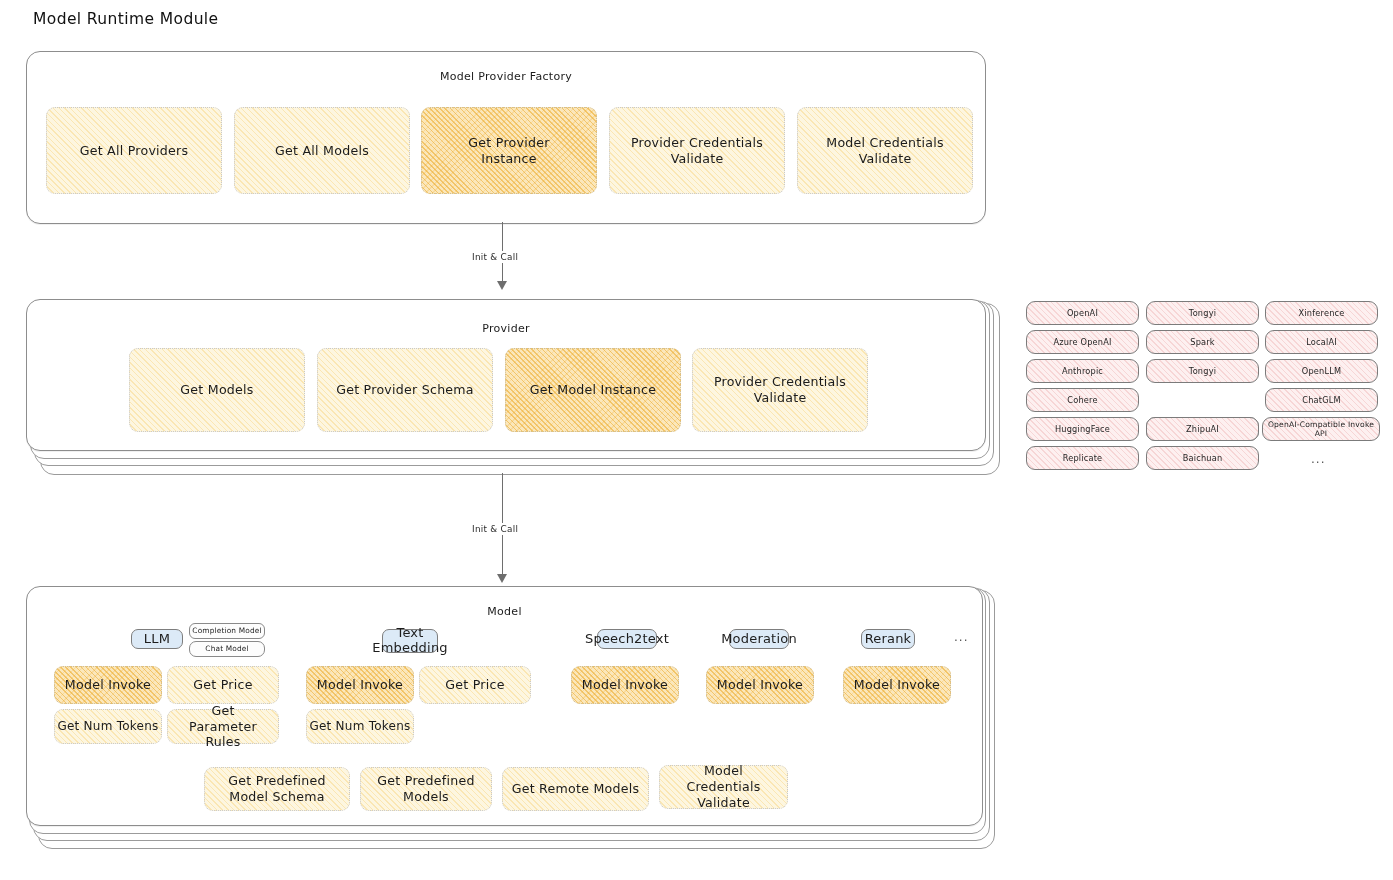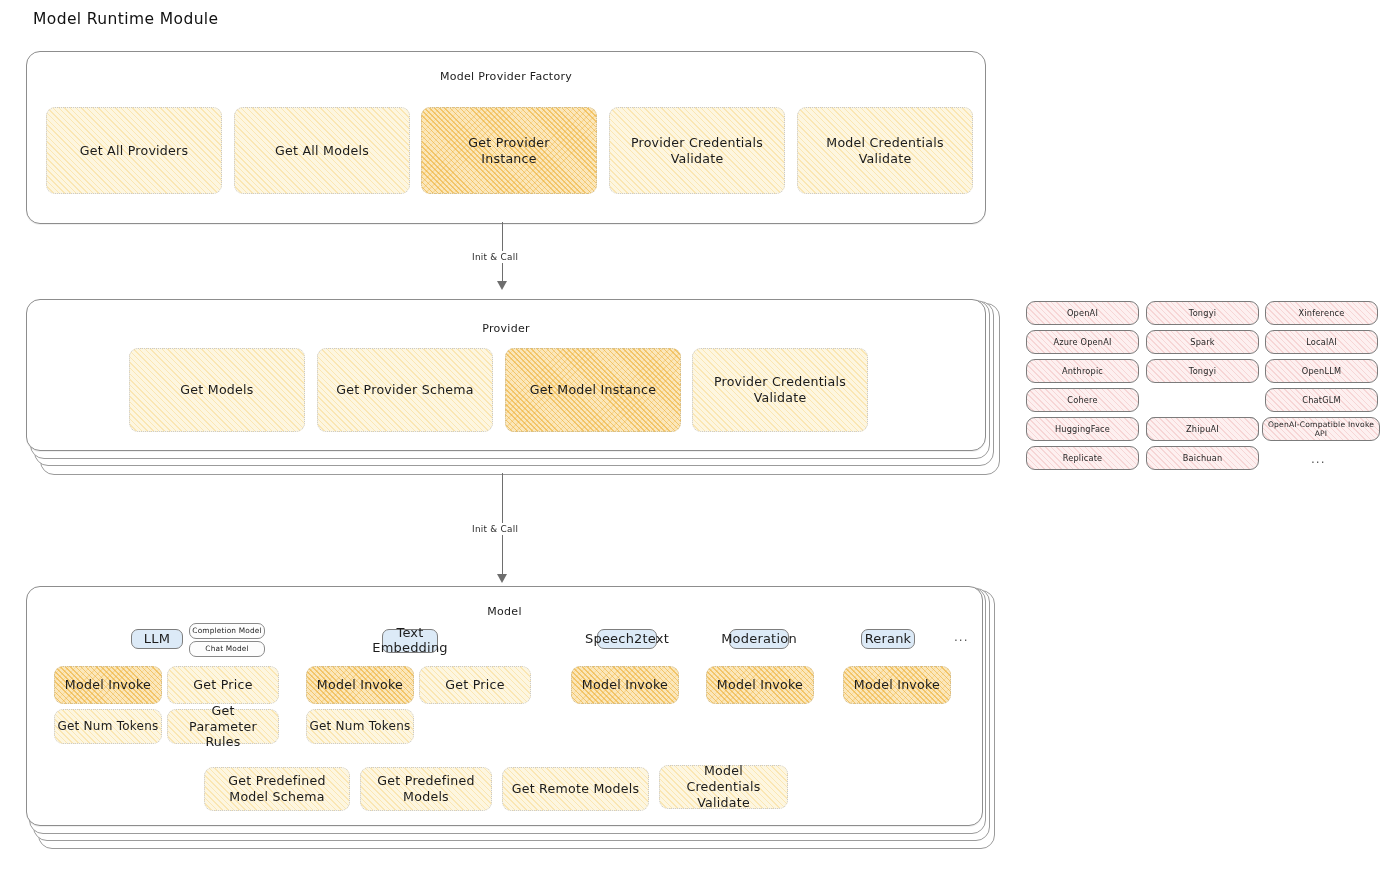--- a/index.html
+++ b/index.html
@@ -235,21 +235,21 @@
 <div class="arrow-label" style="left:469px; top:523px;">Init &amp; Call</div>
 
 <div class="stack-layer" style="left:38px; top:590px; width:955px; height:257px;"></div>
 <div class="stack-layer" style="left:33px; top:588px; width:955px; height:251px;"></div>
 <div class="stack-layer" style="left:29px; top:587px; width:955px; height:245px;"></div>
 
 <div class="panel" style="left:26px; top:586px; width:955px; height:238px; z-index:2;">
   <div class="panel-title" style="top:18px;">Model</div>
 
   <div class="tag-blue center-text" style="left:104px; top:42px; width:52px; height:20px;">LLM</div>
-  <div class="tag-white center-text" style="left:162px; top:36px; width:76px; height:16px;">Completion Model</div>
+  <div class="tag-white center-text" style="left:162px; top:36px; width:76px; height:16px;border-radius:6px;">Completion Model</div>
   <div class="tag-white center-text" style="left:162px; top:54px; width:76px; height:16px;">Chat Model</div>
 
   <div class="hatch hx-orange center-text" style="left:27px; top:79px; width:108px; height:38px;">Model Invoke</div>
   <div class="hatch hx-yellow center-text" style="left:140px; top:79px; width:112px; height:38px;">Get Price</div>
   <div class="hatch hx-yellow center-text" style="left:27px; top:122px; width:108px; height:35px; font-size:12px;">Get Num Tokens</div>
   <div class="hatch hx-yellow center-text" style="left:140px; top:122px; width:112px; height:35px; padding:0 8px;">Get Parameter Rules</div>
 
   <div class="tag-blue center-text" style="left:355px; top:42px; width:56px; height:24px; padding:0 4px;">Text Embedding</div>
 
   <div class="hatch hx-orange center-text" style="left:279px; top:79px; width:108px; height:38px;">Model Invoke</div>

